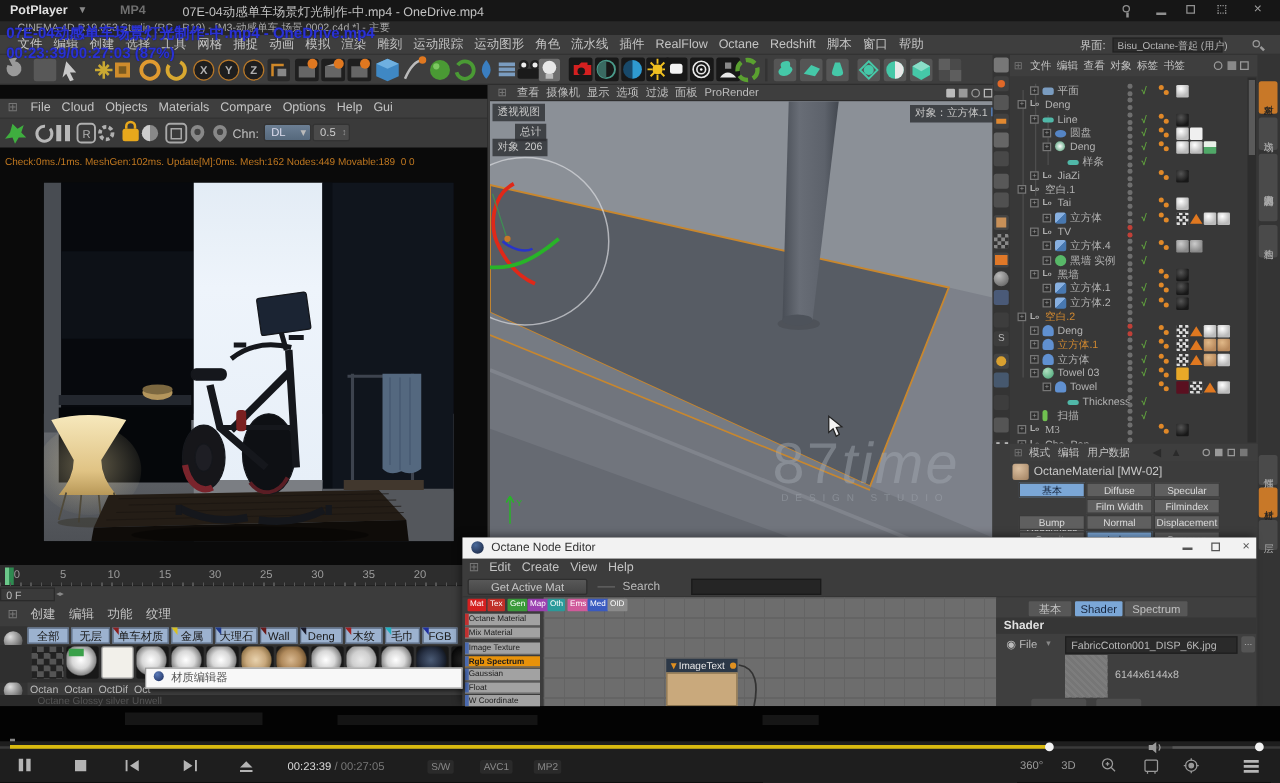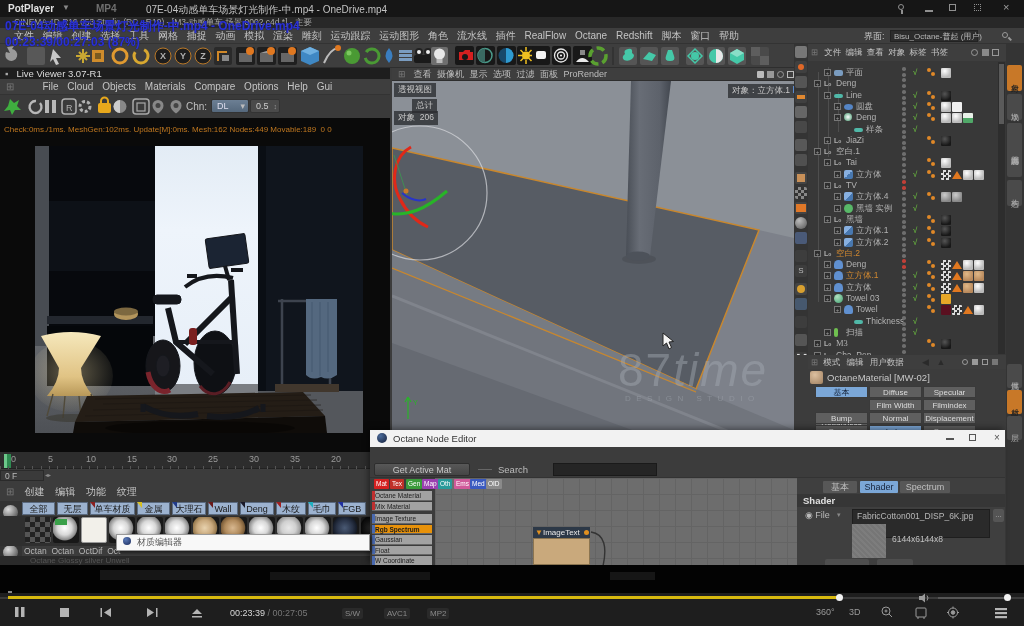--- a/index.html
+++ b/index.html
@@ -163,22 +163,21 @@
             <path d="M716 5 a7 7 0 0 1 0 14 z" fill="#e8e8e8"></path>
       <rect x="728" y="3" width="18" height="18" rx="2" fill="#555"></rect>
             <path d="M737 5 l7 4 v7 l-7 4 l-7 -4 v-7 z" fill="#45c8a8"></path>
             <path d="M737 5 l7 4 l-7 4 l-7 -4 z" fill="#8adec8"></path>
     </g>
     <rect x="751" y="3" width="18" height="18" rx="2" fill="#4a4a4a"></rect>
           <path d="M751 3 h9 v9 h-9 z M760 12 h9 v9 h-9 z" fill="#5e5e5e"></path>
   </svg>
   </div>
   <div id="lv" class="ab" style="left:0;top:51px;width:390px;height:384px;background:#0a0a0a;">
-    <div class="ab" style="left:0;top:0;width:390px;height:11px;background:#1e1e1e;color:#dcdcdc;font-size:9.5px;line-height:11px;"><span style="margin-left:5px;color:#aaa;">▪</span><span style="margin-left:8px;">Live Viewer 3.07-R1</span></div>
-    <div class="ab menutxt" style="left:0;top:11px;width:390px;height:16px;background:#3e3e3e;line-height:16px;border-bottom:1px solid #333;"><span style="margin-left:6px;color:#777;">⊞</span><span style="margin-left:28px;word-spacing:6px;text-align:right;">File Cloud Objects Materials Compare Options Help Gui</span></div>
+    <div class="ab menutxt" style="left:0;top:11px;width:390px;height:16px;background:#3e3e3e;line-height:16px;border-bottom:1px solid #333;"><span style="margin-left:6px;color:#777;">⊞</span><span style="margin-left:10px;word-spacing:6px;text-align:right;">File Cloud Objects Materials Compare Options Help Gui</span></div>
     <div class="ab" style="left:0;top:27px;width:390px;height:23px;background:#3a3a3a;">
       <svg width="390" height="23" style="position:absolute">
         <path d="M10 4 l4 4 l5 -3 l-2 6 l4 4 l-6 0 l-3 5 l-2 -5 l-6 1 l4 -5 z" fill="#3fae3f"></path>
         <path d="M36 6 a6 6 0 1 0 4 2" stroke="#b8b8b8" stroke-width="2.4" fill="none"></path>
         <rect x="45" y="5" width="4" height="13" fill="#b8b8b8"></rect>
             <rect x="52" y="5" width="4" height="13" fill="#b8b8b8"></rect>
         <rect x="62" y="4" width="14" height="15" rx="3" fill="none" stroke="#b0b0b0" stroke-width="1.5"></rect>
             <text x="66" y="15.5" font-size="9" fill="#b0b0b0" font-family="Liberation Sans">R</text>
         <circle cx="85" cy="11.5" r="5" fill="none" stroke="#b0b0b0" stroke-width="3" stroke-dasharray="3 2"></circle>
         <rect x="98" y="8" width="13" height="10" rx="2" fill="#e8a81c"></rect>
@@ -809,20 +808,21 @@
 </div>
   </div>
   <div id="nodeed" class="ab" style="left:370px;top:413px;width:635px;height:135px;background:#3c3c3c;box-shadow:-2px -2px 6px rgba(0,0,0,.4);">
     <div class="ab" style="left:0;top:0;width:635px;height:17px;background:#f2f2f2;">
       <span class="ab" style="left:7px;top:3px;width:10px;height:10px;border-radius:50%;background:radial-gradient(circle at 35% 30%,#4a6a9a,#16203a);"></span>
       <span class="ab" style="left:23px;top:3px;color:#333;font-size:9.5px;">Octane Node Editor</span>
       <span class="ab" style="left:576px;top:8px;width:8px;height:1.5px;background:#555;"></span>
       <span class="ab" style="left:599px;top:4px;width:7px;height:7px;border:1.2px solid #555;"></span>
       <span class="ab" style="left:624px;top:2px;color:#555;font-size:10px;">×</span>
     </div>
+    <div class="ab menutxt" style="left:0;top:17px;width:635px;height:15px;line-height:15px;background:#3c3c3c;"><span style="margin-left:5px;color:#777;">⊞</span><span style="margin-left:8px;word-spacing:6px;">Edit Create View Help</span></div>
     <div class="ab" style="left:0;top:32px;width:635px;height:16px;background:#3c3c3c;border-bottom:1px solid #333;">
       <span class="ab" style="left:4px;top:1px;width:96px;height:13px;background:linear-gradient(#585858,#454545);border:1px solid #2e2e2e;border-radius:2px;color:#c8c8c8;font-size:9px;line-height:12px;text-align:center;">Get Active Mat</span>
       <span class="ab" style="left:108px;top:7px;width:14px;height:1px;background:#666;"></span>
       <span class="ab" style="left:128px;top:2px;color:#bbb;font-size:9.5px;">Search</span>
       <span class="ab" style="left:183px;top:1px;width:104px;height:13px;background:#252525;border:1px solid #1a1a1a;"></span>
     </div>
     <div class="ab" style="left:0;top:48px;width:635px;height:87px;background:#3c3c3c;">
       <span class="ntag" style="left:4px;background:#d42020;">Mat</span>
       <span class="ntag" style="left:20px;background:#c03028;">Tex</span>
       <span class="ntag" style="left:36px;background:#3a9a3a;">Gen</span>
@@ -848,21 +848,21 @@
               <path d="M6 4 C 20 6 22 20 18 38" stroke="#333" stroke-width="1.4" fill="none"></path>
             </svg>
       </div>
       <div class="ab" style="left:427px;top:0;width:208px;height:87px;background:#3f3f3f;">
         <span class="nt2" style="left:26px;width:34px;">基本</span>
         <span class="nt2" style="left:63px;width:38px;background:#7ba7d7;color:#16233a;">Shader</span>
         <span class="nt2" style="left:103px;width:50px;">Spectrum</span>
         <div class="ab" style="left:0;top:16px;width:208px;height:13px;background:#363636;color:#e0e0e0;font-size:9.5px;font-weight:bold;line-height:13px;padding-left:6px;">Shader</div>
         <span class="ab" style="left:8px;top:32px;color:#bbb;font-size:9px;">◉ File</span>
         <span class="ab" style="left:40px;top:33px;color:#888;font-size:7px;">▾</span>
-        <div class="ab" style="left:55px;top:31px;width:138px;height:29px;background:#2a2a2a;border:1px solid #1e1e1e;color:#b8b8b8;font-size:8.5px;line-height:12px;padding-left:4px;">FabricCotton001_DISP_6K.jpg</div>
+        <div class="ab" style="left:55px;top:31px;width:138px;height:14px;background:#2a2a2a;border:1px solid #1e1e1e;color:#b8b8b8;font-size:8.5px;line-height:12px;padding-left:4px;">FabricCotton001_DISP_6K.jpg</div>
         <div class="ab" style="left:196px;top:31px;width:11px;height:13px;background:#555;border-radius:2px;color:#bbb;font-size:7px;text-align:center;line-height:12px;">…</div>
         <div class="ab" style="left:55px;top:46px;width:34px;height:34px;background:#7d7d7d;background-image:repeating-linear-gradient(45deg,#767676 0 2px,transparent 2px 4px);"></div>
         <span class="ab" style="left:95px;top:56px;color:#c0c0c0;font-size:8.5px;">6144x6144x8</span>
         <span class="ab" style="left:28px;top:81px;width:44px;height:6px;background:#4e4e4e;border-radius:2px 2px 0 0;"></span>
         <span class="ab" style="left:80px;top:81px;width:36px;height:6px;background:#4e4e4e;border-radius:2px 2px 0 0;"></span>
       </div>
     </div>
   </div>
 </div>
 <div id="letterbox" class="ab">

